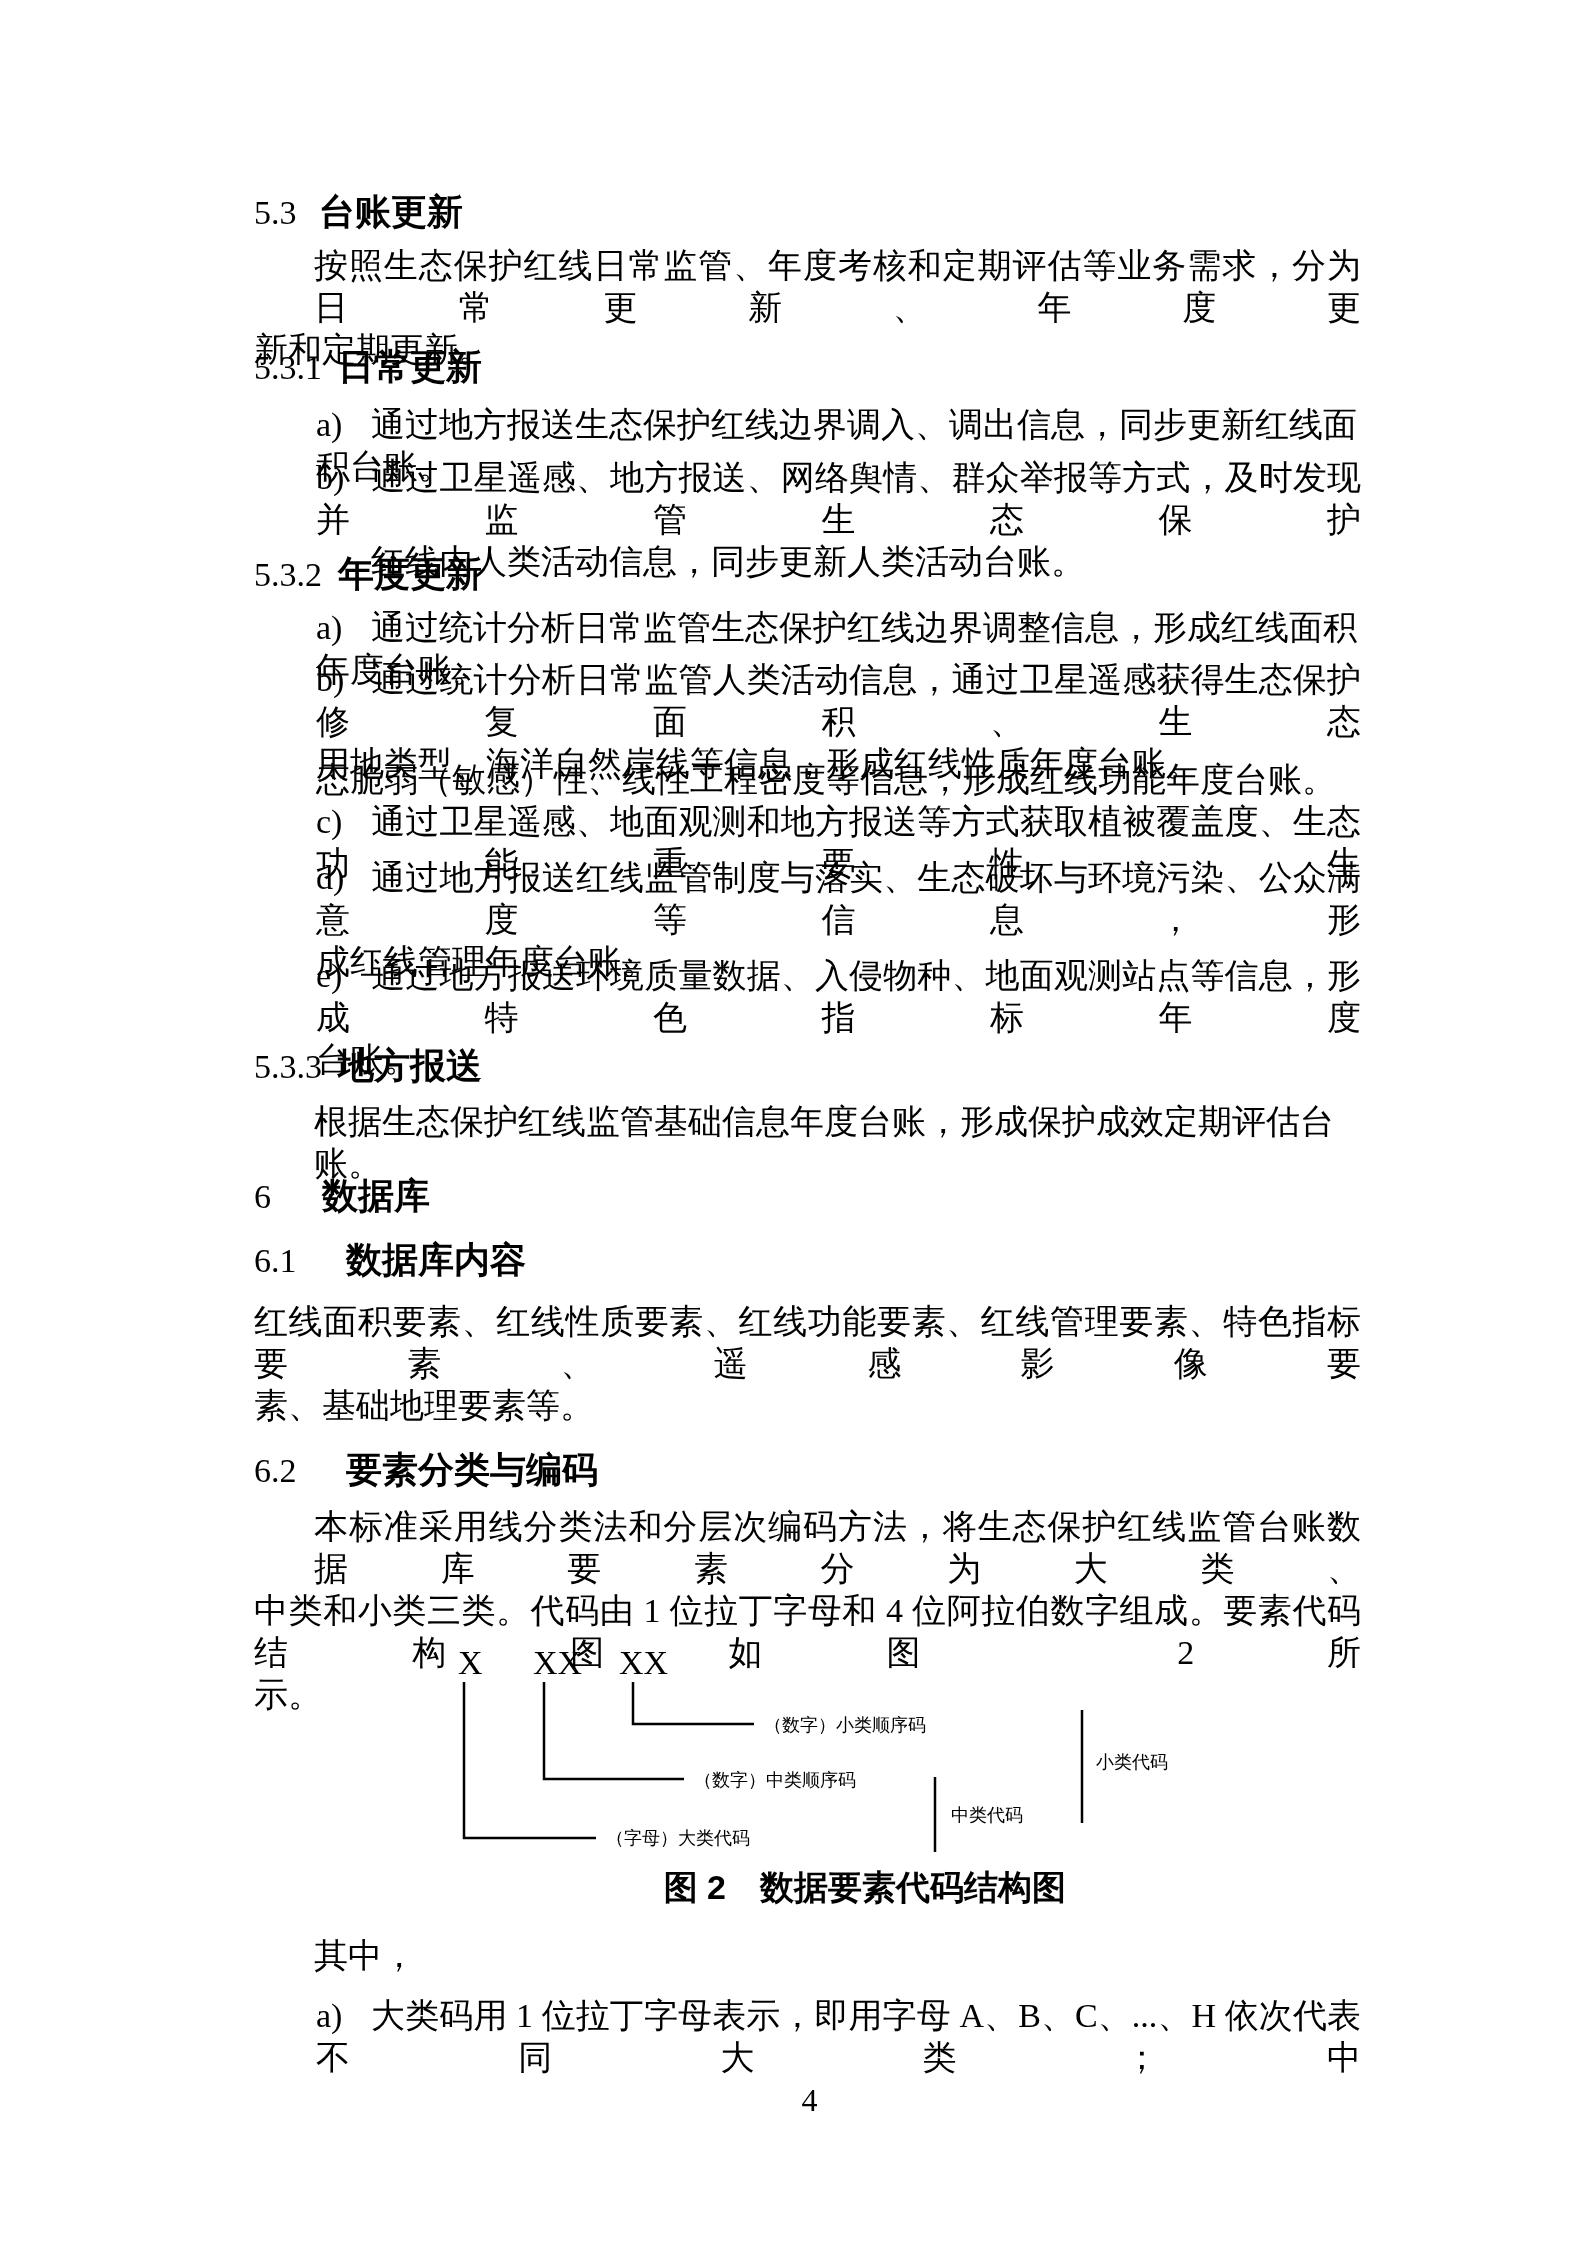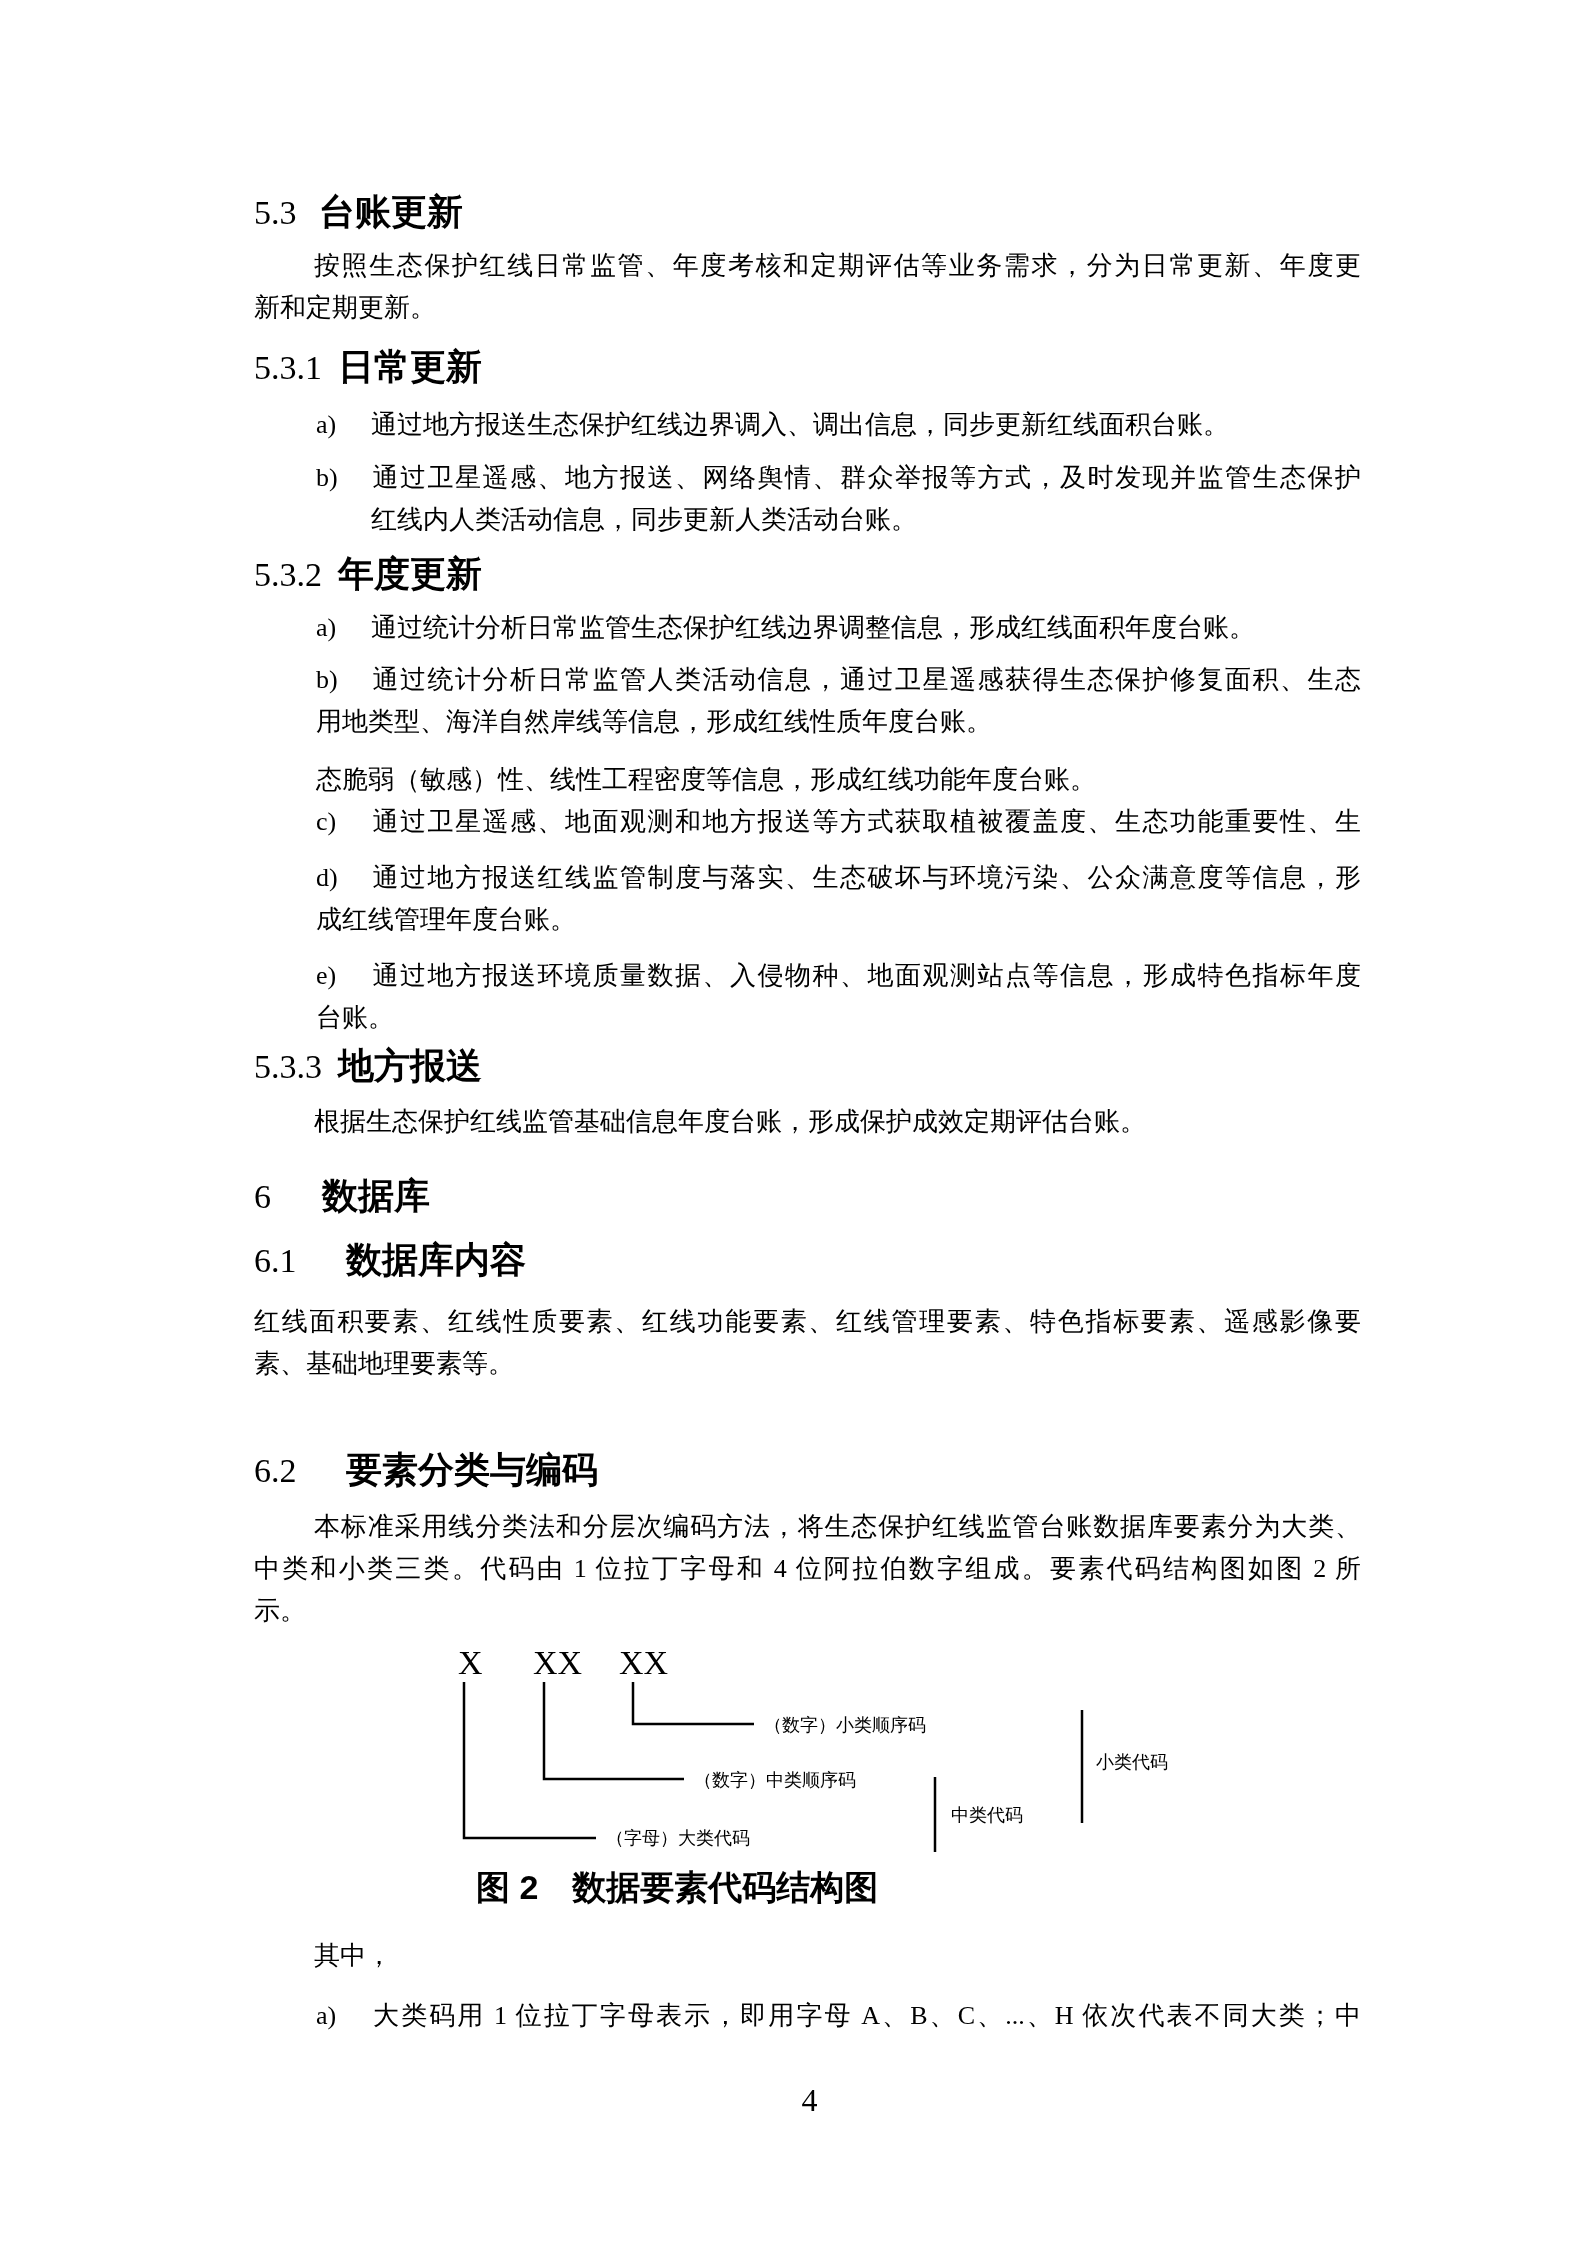--- a/index.html
+++ b/index.html
@@ -5,31 +5,31 @@
   html,body{margin:0;padding:0;background:#ffffff;}
   .page{position:relative;width:1587px;height:2245px;background:#ffffff;color:#000;
         font-family:"Liberation Serif","DejaVu Serif",serif;margin-left:16px;}
   
   .hd{position:absolute;left:238px;white-space:nowrap;line-height:42px;}
   .hd .no{display:inline-block;font-family:"Liberation Serif","DejaVu Serif",serif;
           font-size:34px;font-weight:400;vertical-align:baseline;}
   .hd .ht{font-family:"Liberation Sans","DejaVu Sans",sans-serif;font-size:36px;font-weight:700;}
   
   .para{position:absolute;left:238px;width:1107px;}
-  .ln{font-size:26px;line-height:42px;white-space:normal;}
+  .ln{font-size:34px;line-height:42px;white-space:normal;}
   .ind{padding-left:60px;}
   .jst{text-align:justify;text-align-last:justify;}
   
   .li{position:absolute;left:300px;width:1045px;}
   .mk{display:inline-block;width:55px;}
   .cont531{padding-left:55px;}
   
   .code{position:absolute;font-size:34px;line-height:42px;}
   .flabel{position:absolute;font-size:18px;line-height:34px;white-space:nowrap;}
-  .cap{position:absolute;left:460px;top:1866px;width:590px;text-align:left;
+  .cap{position:absolute;left:460px;top:1866px;width:590px;text-align:right;
        font-family:"Liberation Sans","DejaVu Sans",sans-serif;font-size:34px;font-weight:700;line-height:42px;}
   .pageno{position:absolute;left:0;top:2079px;width:1587px;text-align:center;font-size:32px;line-height:42px;}
   svg.figlines{position:absolute;left:430px;top:1675px;}
 </style>
 </head>
 <body>
 
 <div class="page">
 
   <div class="hd" style="top:191px">

